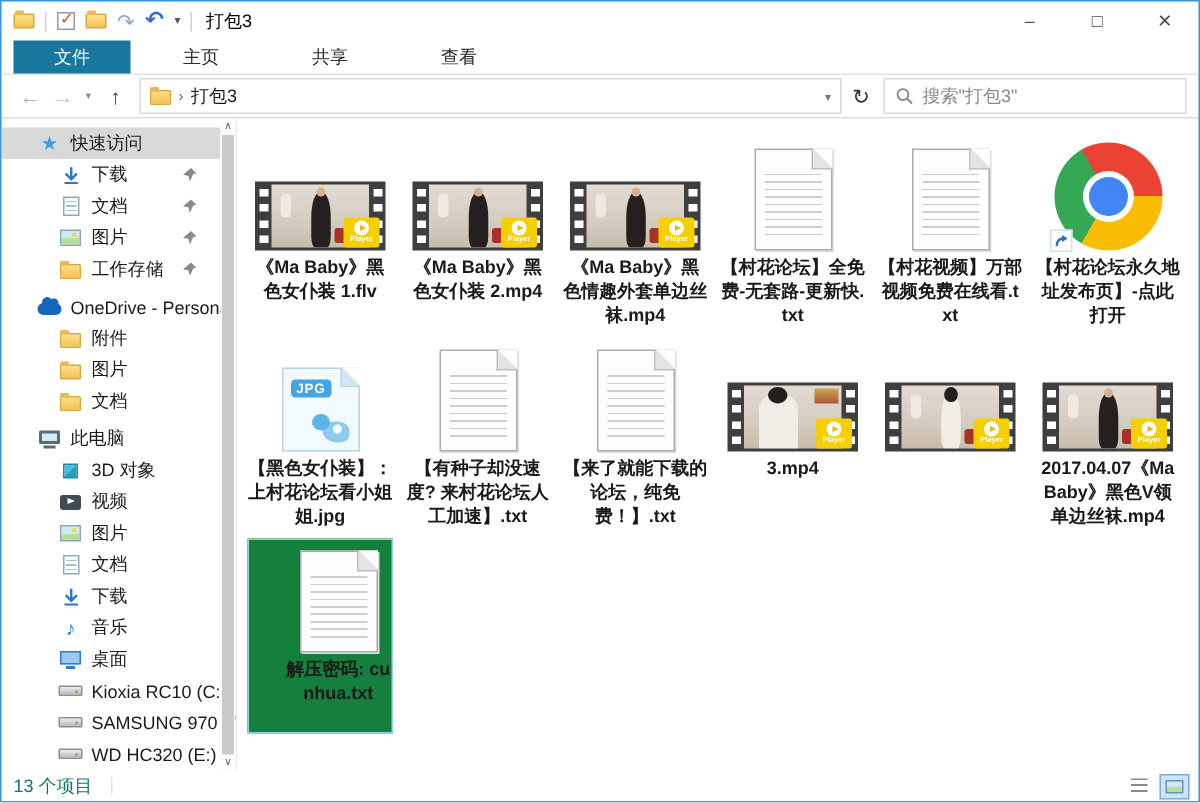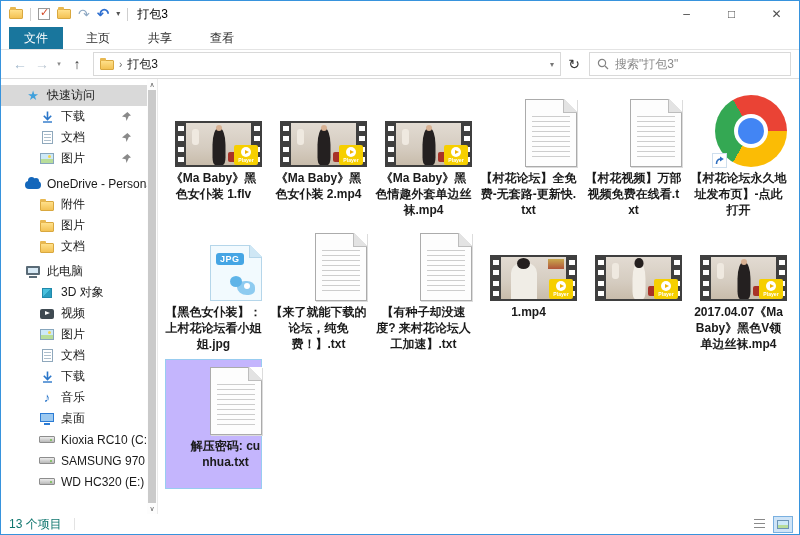--- a/index.html
+++ b/index.html
@@ -16,21 +16,21 @@
   .chk-ico::after { content:"\2713"; position:absolute; left:1px; top:-3px; color:#d24726; font-size:11px; font-weight:bold; }
   .redo-g { color:#8fa9c4; font-size:14px; line-height:12px; }
   .undo-g { color:#2e6fd0; font-size:15px; line-height:12px; font-weight:bold; }
   .qat-caret { color:#555; font-size:8px; line-height:8px; }
   .tb-title { margin-left:2px; color:#000; }
   .win-controls { margin-left:auto; display:flex; height:26px; }
   .wc { width:45px; display:flex; align-items:center; justify-content:center; color:#4d4d4d; font-size:12px; }
 
   
   .menubar { height:23px; display:flex; align-items:flex-end; padding-left:8px; border-bottom:1px solid #e4e4e4; flex:0 0 auto; }
-  .tab { height:22px; display:flex; align-items:center; padding:0 15px; color:#2b2b2b; }
+  .tab { height:22px; display:flex; align-items:center; padding:0 27px; color:#2b2b2b; }
   .tab.active { background:#19769d; color:#fff; }
   .tab + .tab { margin-left:8px; }
 
   
   .navbar { height:29px; display:flex; align-items:center; padding:0 8px; border-bottom:1px solid #dcdcdc; flex:0 0 auto; }
   .nav-btn { width:22px; text-align:center; font-size:14px; }
   .nb-back { color:#a2b8cc; }
   .nb-fwd { color:#bcc8d3; }
   .nb-drop { width:12px; font-size:7px; color:#8a8a8a; text-align:center; }
   .nb-up { color:#3a3a3a; width:24px; text-align:center; font-size:14px; }
@@ -76,22 +76,22 @@
   .i-down { line-height:0; }
 
   .sbar { position:absolute; top:0; right:0; width:10px; height:100%; background:#fdfdfd; display:flex; flex-direction:column; align-items:center; padding:1px 0; }
   .sb-ar { color:#595959; font-size:7px; line-height:9px; height:9px; }
   .sb-thumb { flex:1; width:8px; background:#cacaca; margin:1px 0; }
 
   
   .content { flex:1; position:relative; overflow:hidden; }
   .files-grid { display:grid; grid-template-columns:repeat(6,105px); grid-auto-rows:130px; row-gap:4px; padding:12px 0 0 3px; }
   .file-item { margin:0 4px; display:flex; flex-direction:column; align-items:center; }
-  .file-item.selected { background:#c4b5fd; box-shadow:inset 0 0 0 1px #98ccf0;padding-left:24px; }
-  .icon-zone { height:76px; width:100%; display:flex; align-items:flex-end; justify-content:flex-end; }
+  .file-item.selected { background:#15803d; box-shadow:inset 0 0 0 1px #98ccf0;padding-left:24px; }
+  .icon-zone { height:76px; width:100%; display:flex; align-items:flex-end; justify-content:center; }
   .fname { margin-top:3px; width:100%; font-size:12px; line-height:16px; text-align:center; word-break:break-all;font-weight:bold; }
 
   
   .film { position:relative; width:87px; height:46px; background:#3f3f3f; display:flex; padding:2px 0; }
   .holes { width:11px; display:flex; flex-direction:column; justify-content:space-around; align-items:center; }
   .holes i { width:6px; height:5px; background:#fff; }
   .shot { flex:1; position:relative; overflow:hidden; background:linear-gradient(180deg,#e2dbd2 0%,#d5ccc0 60%,#c8bcab 100%); }
   .shot i { position:absolute; display:block; }
   .lamp { left:6px; top:6px; width:7px; height:16px; background:#efe9e0; border-radius:3px; }
   .fig { left:50%; top:5px; transform:translateX(-50%); width:13px; height:37px; background:#242020; border-radius:45% 45% 20% 20%; }
@@ -225,20 +225,29 @@
         </div>
       <div class="side-row lvl1">
           <span class="sicon">
             <span class="i-pic"></span>
           </span>
           <span class="slabel">图片</span>
           <span class="pin"><svg width="9" height="9" viewBox="0 0 10 10">
               <path d="M6 0l4 4-2.4.5L5 10 4.1 5.9 0 5z" fill="#8a8a8a"></path>
             </svg></span>
         </div>
+      <div class="side-row lvl1">
+          <span class="sicon">
+            <span class="i-folder"></span>
+          </span>
+          <span class="slabel">工作存储</span>
+          <span class="pin"><svg width="9" height="9" viewBox="0 0 10 10">
+              <path d="M6 0l4 4-2.4.5L5 10 4.1 5.9 0 5z" fill="#8a8a8a"></path>
+            </svg></span>
+        </div>
       <div class="side-row grp">
           <span class="sicon">
             <span class="i-cloud"></span>
           </span>
           <span class="slabel">OneDrive - Personal</span>
         </div>
       <div class="side-row lvl1">
           <span class="sicon">
             <span class="i-folder"></span>
           </span>
@@ -468,30 +477,30 @@
             </div>
           <div class="fname">【黑色女仆装】：上村花论坛看小姐姐.jpg</div>
         </div>
 
         <div class="file-item">
           <div class="icon-zone">
               <div class="txtf">
                 <i></i>
               </div>
             </div>
-          <div class="fname">【来了就能下载的论坛，纯免费！】.txt</div>
+          <div class="fname">【有种子却没速度? 来村花论坛人工加速】.txt</div>
         </div>
 
         <div class="file-item">
           <div class="icon-zone">
               <div class="txtf">
                 <i></i>
               </div>
             </div>
-          <div class="fname">【有种子却没速度? 来村花论坛人工加速】.txt</div>
+          <div class="fname">【来了就能下载的论坛，纯免费！】.txt</div>
         </div>
 
         <div class="file-item">
           <div class="icon-zone">
               <div class="film v2">
             <span class="holes">
                   <i></i>
                   <i></i>
                   <i></i>
                   <i></i>
@@ -507,21 +516,21 @@
                   <i></i>
                   <i></i>
                   <i></i>
                 </span>
             <span class="pbadge">
                   <span class="pb-c"></span>
                   <span class="pb-t">Player</span>
                 </span>
           </div>
             </div>
-          <div class="fname">1.mp4</div>
+          <div class="fname">3.mp4</div>
         </div>
 
         <div class="file-item">
           <div class="icon-zone">
               <div class="film v3">
             <span class="holes">
                   <i></i>
                   <i></i>
                   <i></i>
                   <i></i>

